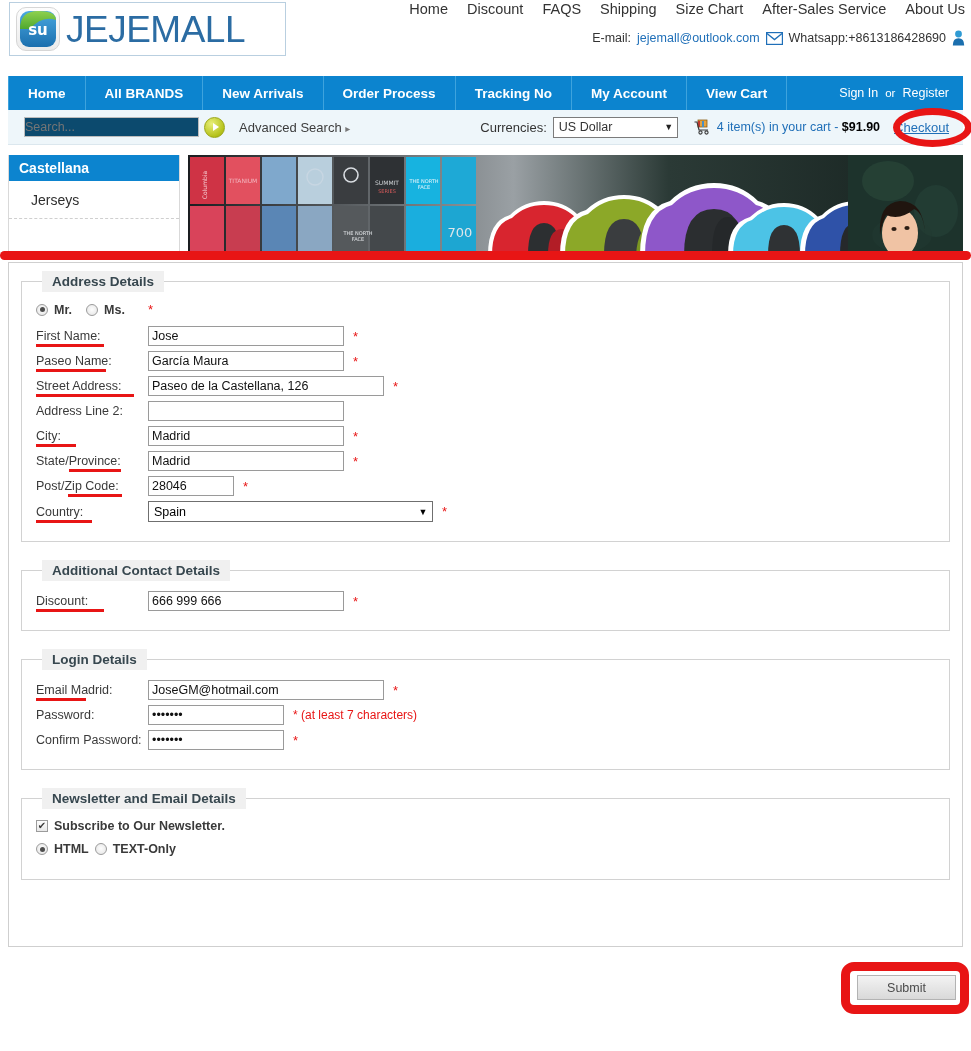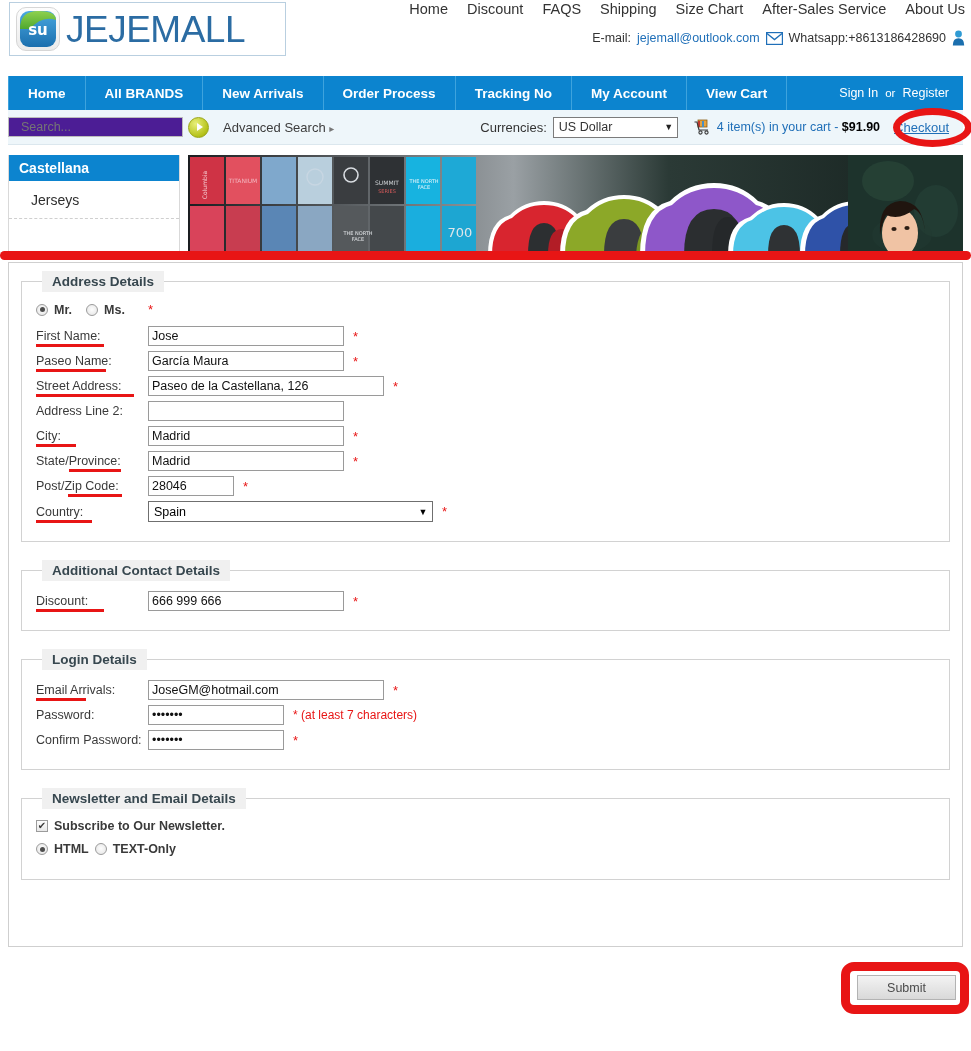--- a/index.html
+++ b/index.html
@@ -74,23 +74,23 @@
 
   
   .subbar {
     position: absolute; left: 8px; top: 110px;
     width: 955px; height: 35px;
     background: #eef6fa;
     border-bottom: 1px solid #dbe7ee;
     display: flex; align-items: center;
   }
   .search-input {
-    margin-left: 0; width: 175px; height: 20px;
-    border: 1px solid #bcbcbc; background: #4c1d95;
-    font-size: 12.5px; color: #9a9a9a; padding: 0 12px;
+    margin-left: 16px; width: 175px; height: 20px;
+    border: 1px solid #bcbcbc; background: #0c4a6e;
+    font-size: 12.5px; color: #9a9a9a; padding: 0 0;
     font-family: "Liberation Sans", sans-serif;
   }
   .go-btn {
     margin-left: 5px; width: 21px; height: 21px; border-radius: 50%;
     background: radial-gradient(circle at 35% 30%, #e8ef7a, #b5c21a 70%, #8f9c10);
     border: 1px solid #9aa615;
     display: flex; align-items: center; justify-content: center;
     cursor: pointer; flex: none;
   }
   .go-btn .tri {
@@ -511,21 +511,21 @@
         <span class="flabel ul ul-tel">Discount:</span>
         <input class="finput w-std" type="text" value="666 999 666" style="">
         <span class="req">*</span>
       </div>
     </fieldset>
 
     <fieldset>
       <legend>Login Details</legend>
 
       <div class="frow">
-        <span class="flabel ul ul-email">Email Arrivals:</span>
+        <span class="flabel ul ul-email">Email Madrid:</span>
         <input class="finput w-email" type="text" value="JoseGM@hotmail.com" style="">
         <span class="req">*</span>
       </div>
 
       <div class="frow">
         <span class="flabel">Password:</span>
         <input class="finput w-pass" type="text" value="•••••••" style="">
         <span class="hint">* (at least 7 characters)</span>
       </div>
 

